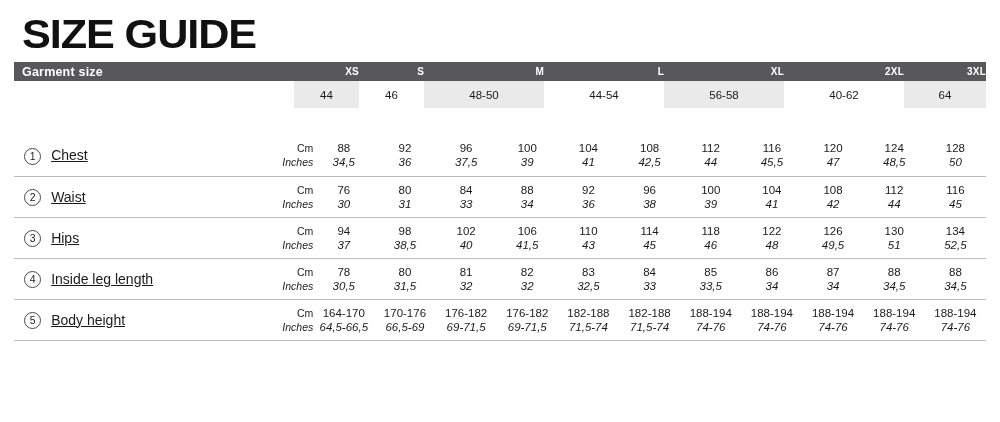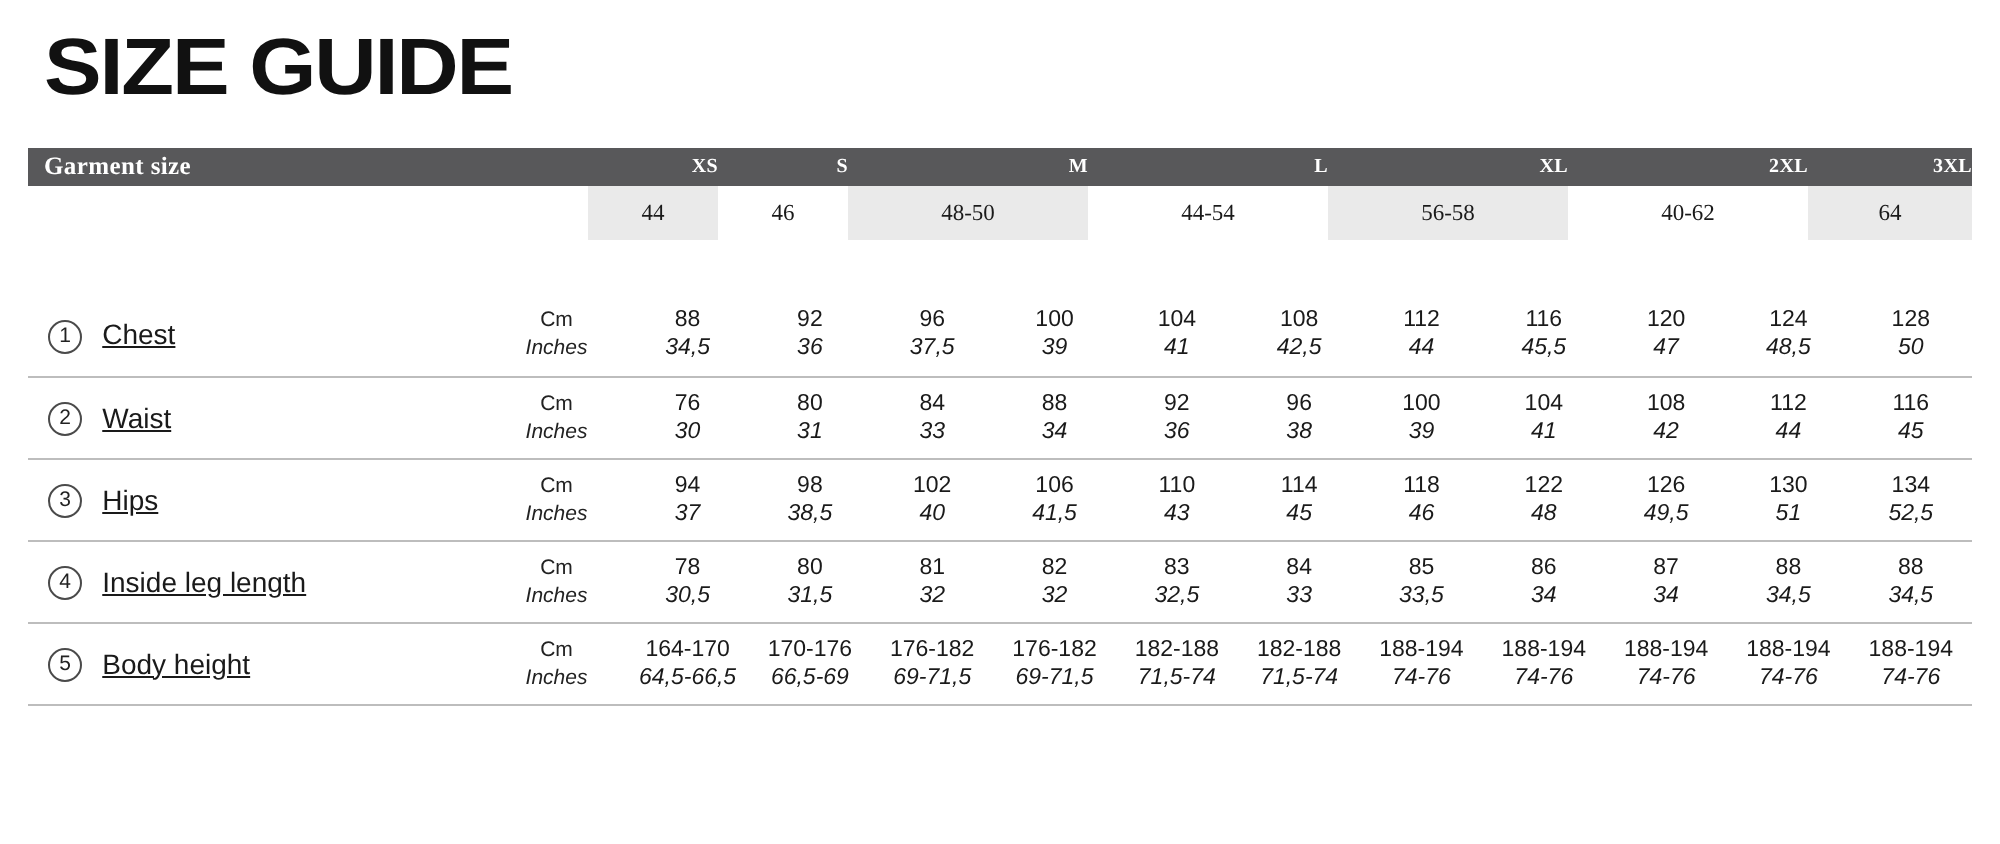--- a/index.html
+++ b/index.html
@@ -62,21 +62,21 @@
     font-size: 12.5px;
   }
   .val-row td {
     font-size: 11.5px;
     text-align: center;
     vertical-align: middle;
     padding: 0;
   }
 
   
-  .garment-wrap { margin-top: 20px; font-family: Liberation Serif, serif; }
+  .garment-wrap { margin-top: 8px; }
   .garment-vals td {
     height: 27px;
     background: #ffffff;
     color: #1a1a1a;
     font-size: 11.5px;
   }
   .garment-vals td.shade { background: #eaeaea; }
   .garment-vals td.blank { background: #ffffff; }
 
   
@@ -107,21 +107,21 @@
   }
   .row-label {
     font-size: 14px;
     text-align: left;
     padding-left: 2px;
     color: #1a1a1a;
     vertical-align: middle;
     text-decoration: underline;
   }
   .unit-cell {
-    text-align: center;
+    text-align: right;
     font-size: 10.5px;
     color: #222;
     line-height: 14px;
     padding-left: 2px;
     vertical-align: middle;
   }
   .unit-cell .inch { font-style: italic; }
   .num-cell {
     text-align: center;
     font-size: 11.5px;

